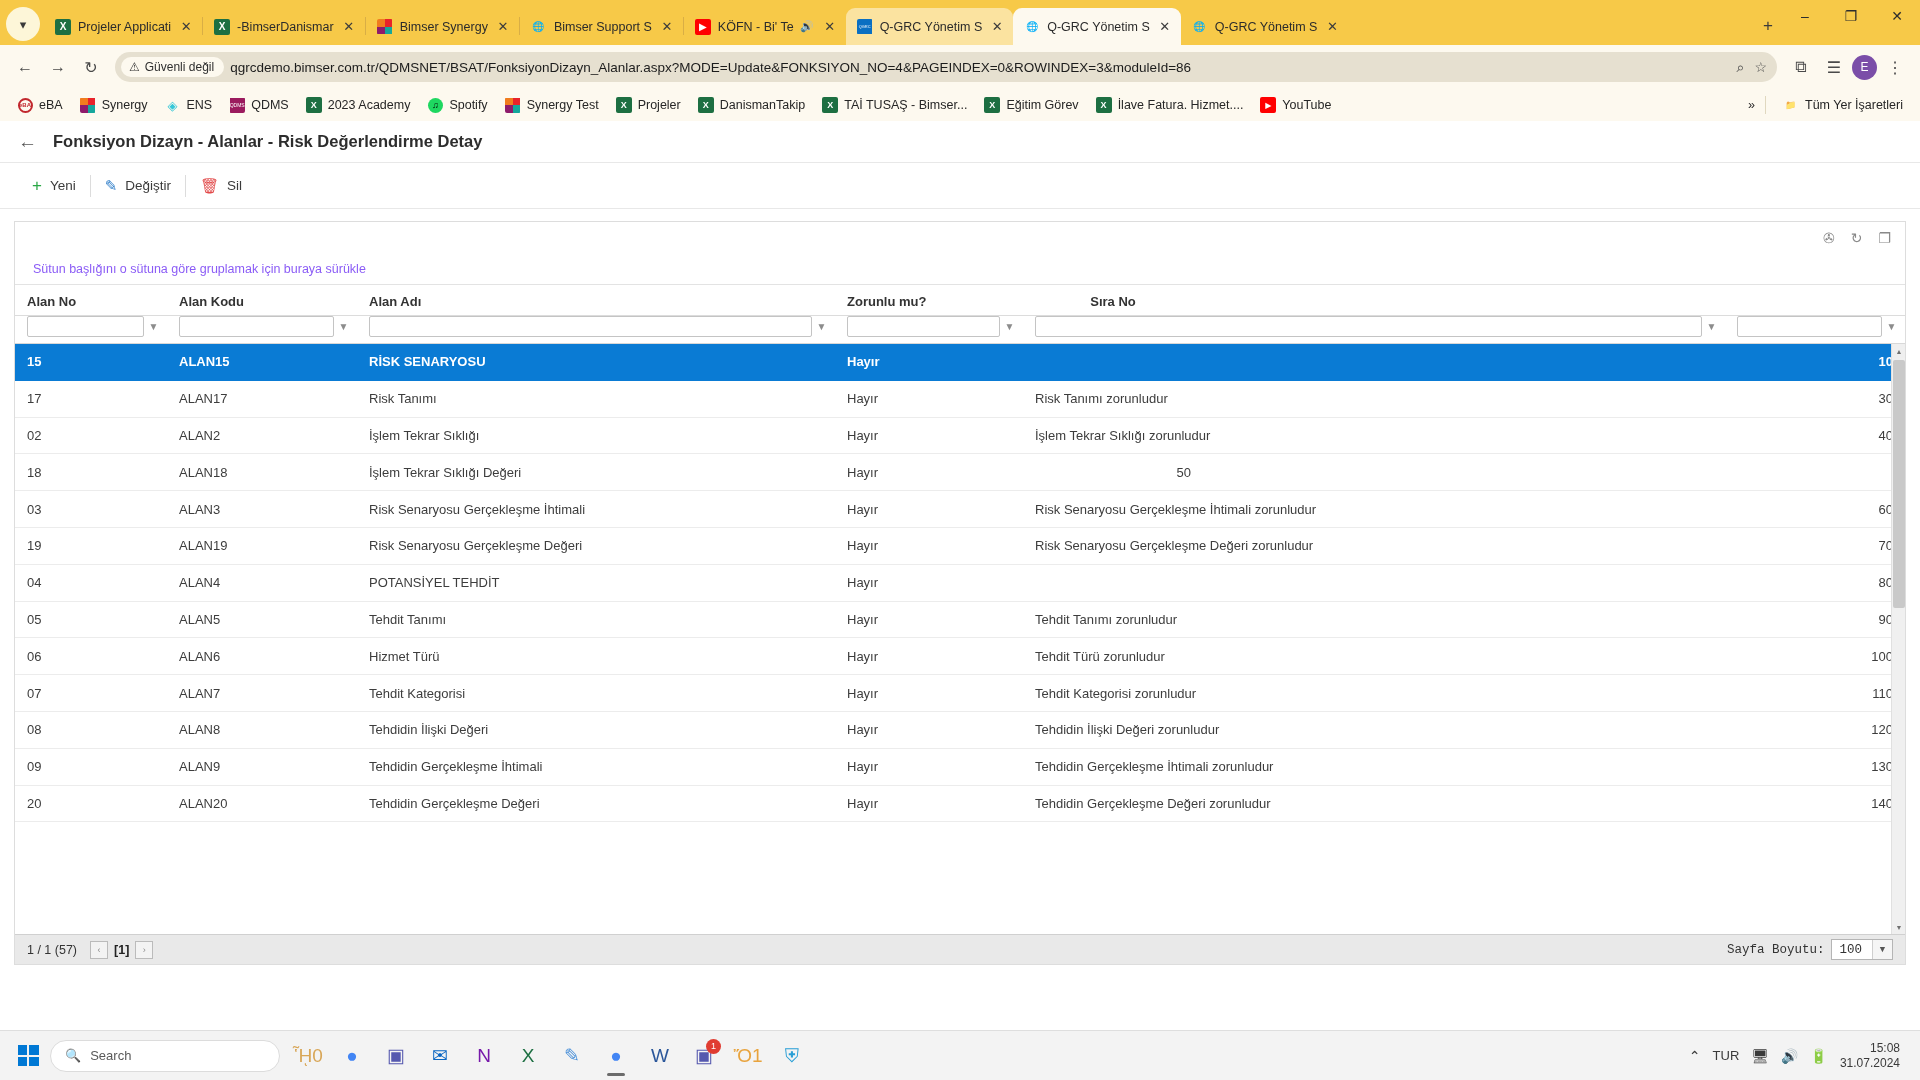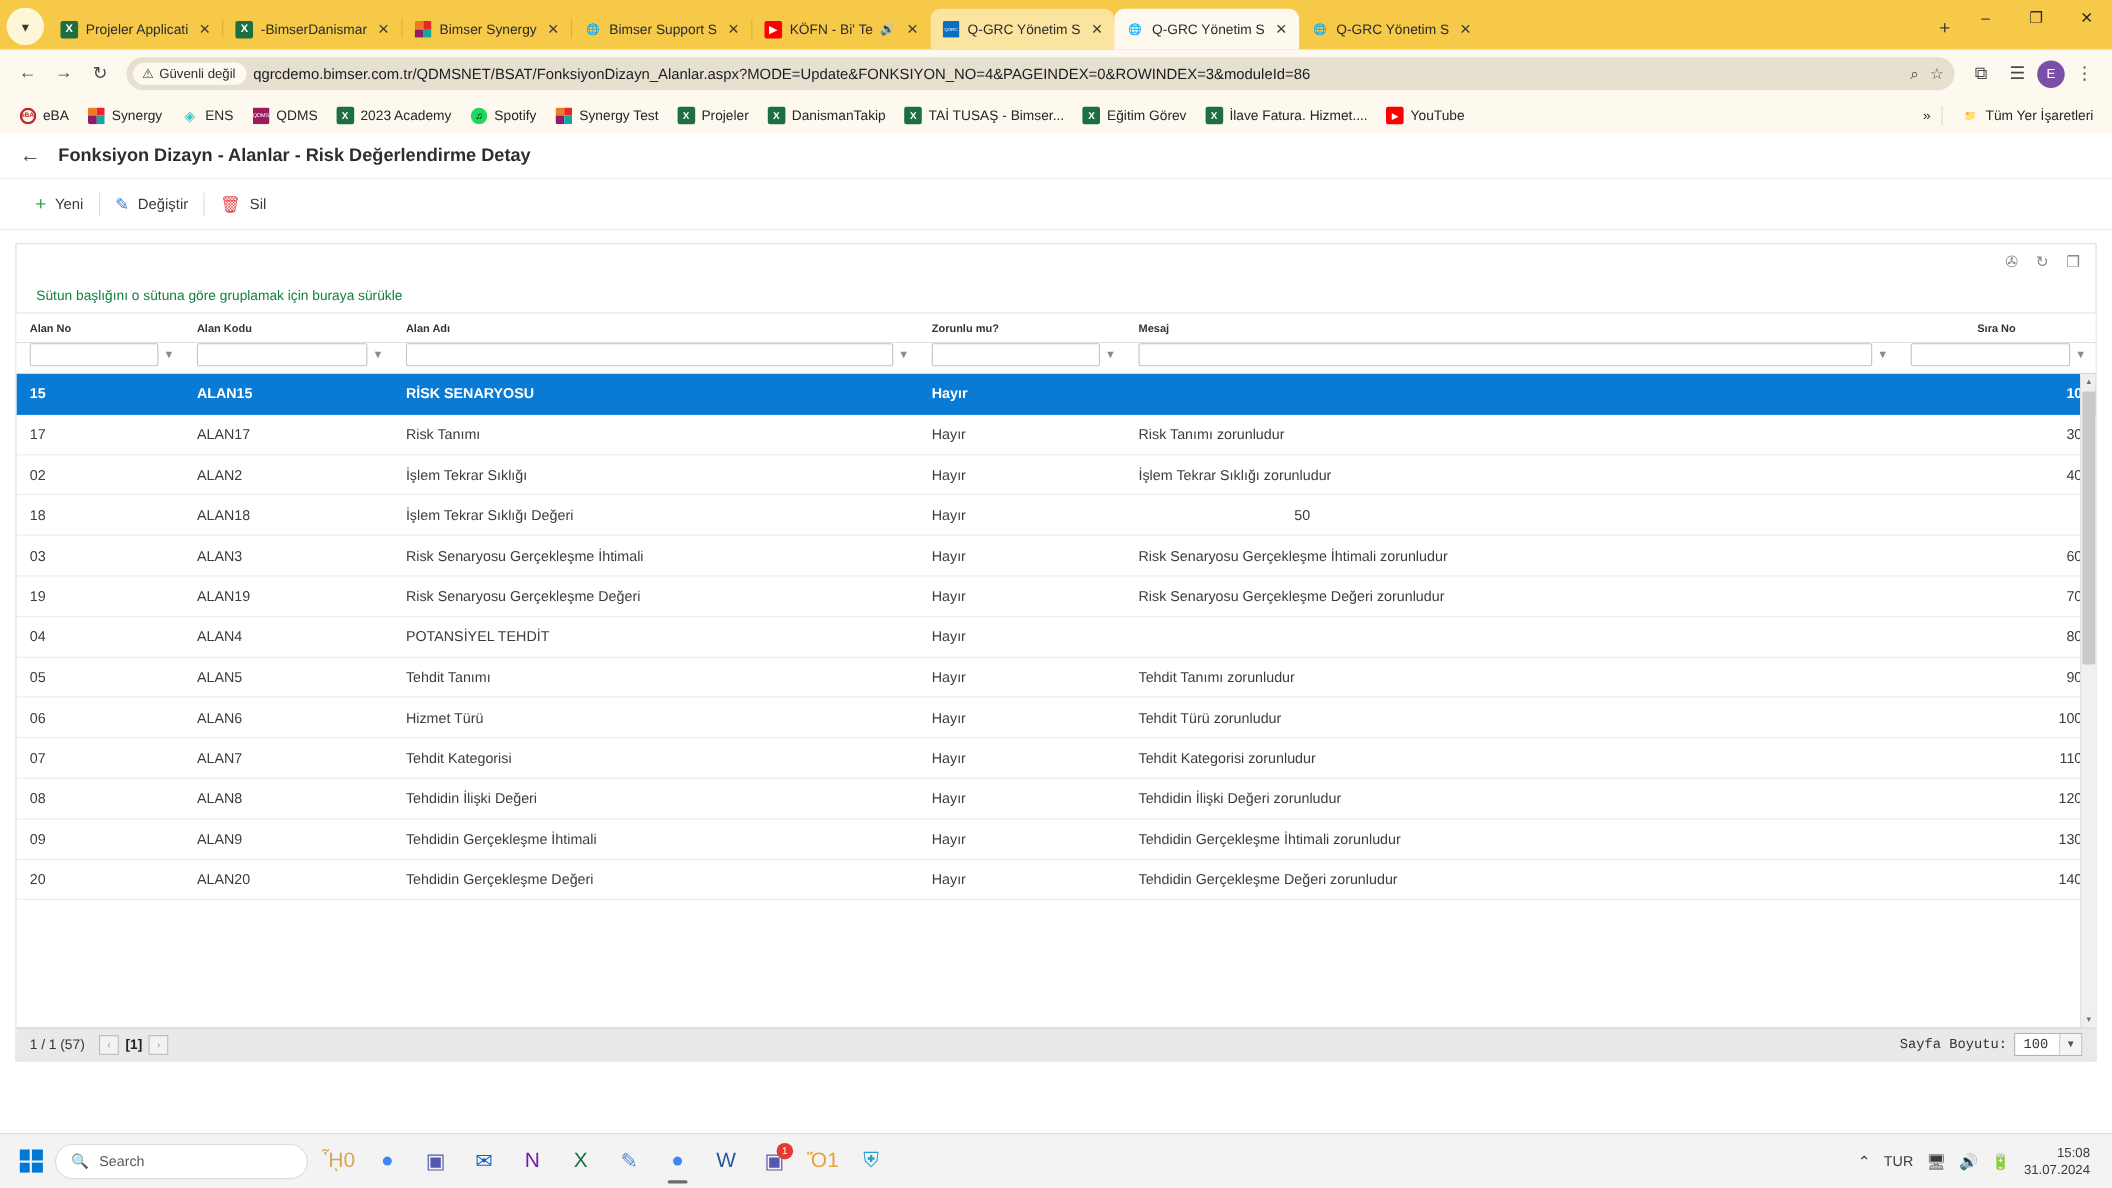--- a/index.html
+++ b/index.html
@@ -110,24 +110,24 @@
   .ico-trash { color: #e24a4a; }
 
   .grid-wrap { margin: 12px 14px 0 14px; border: 1px solid #ddd; background: #fff;
      height: 744px; display: flex; flex-direction: column; }
 
   .grid-topbar { height: 32px; display: flex; align-items: center; justify-content: flex-end;
      gap: 16px; padding: 0 14px; }
   .gt-ico { color: #8a8a8a; font-size: 14px; cursor: pointer; }
 
   .group-panel { height: 30px; display: flex; align-items: center; padding: 0 18px;
-     font-size: 12.5px; color: #15803d; text-align: right; }
+     font-size: 12.5px; color: #8b5cf6; text-align: right; }
 
   .grid-head { display: flex; border-top: 1px solid #e3e3e3; border-bottom: 1px solid #dcdcdc;
-     background: #fff; font-size: 10px; font-weight: bold; color: #333; }
+     background: #fff; font-size: 13px; font-weight: bold; color: #333; }
   .grid-head .cell { padding: 9px 12px 6px 12px; }
 
   .filter-row { display: flex; border-bottom: 1px solid #d8d8d8; background: #fff; padding-bottom: 6px; }
   .filter-row .cell { padding: 0 8px 0 12px; display: flex; align-items: center; gap: 4px; }
   .filt-input { flex: 1 1 auto; height: 21px; border: 1px solid #c4c4c4; background: #fff;
      border-radius: 2px; min-width: 0; font-size: 12px; padding: 0 4px; font-family: inherit; }
   .filt-ico { width: 11px; height: 11px; flex: 0 0 11px; color: #8c8c8c; font-size: 10px;
      display: flex; align-items: center; justify-content: center; }
 
   .grid-body { flex: 1 1 auto; overflow: hidden; position: relative; }
@@ -401,21 +401,20 @@
         <span class="gt-ico">❐</span>
       </div>
 
       <div class="group-panel">Sütun başlığını o sütuna göre gruplamak için buraya sürükle</div>
 
       <div class="grid-head" id="grid-head">
           <div class="cell c0">Alan No</div>
           <div class="cell c1">Alan Kodu</div>
           <div class="cell c2">Alan Adı</div>
           <div class="cell c3">Zorunlu mu?</div>
-          <div class="cell c4">Mesaj</div>
           <div class="cell c5 headcell">Sıra No</div>
         </div>
       <div class="filter-row" id="filter-row">
           <div class="cell c0">
             <input class="filt-input" type="text" style="">
             <span class="filt-ico">▼</span>
           </div>
           <div class="cell c1">
             <input class="filt-input" type="text" style="">
             <span class="filt-ico">▼</span>

